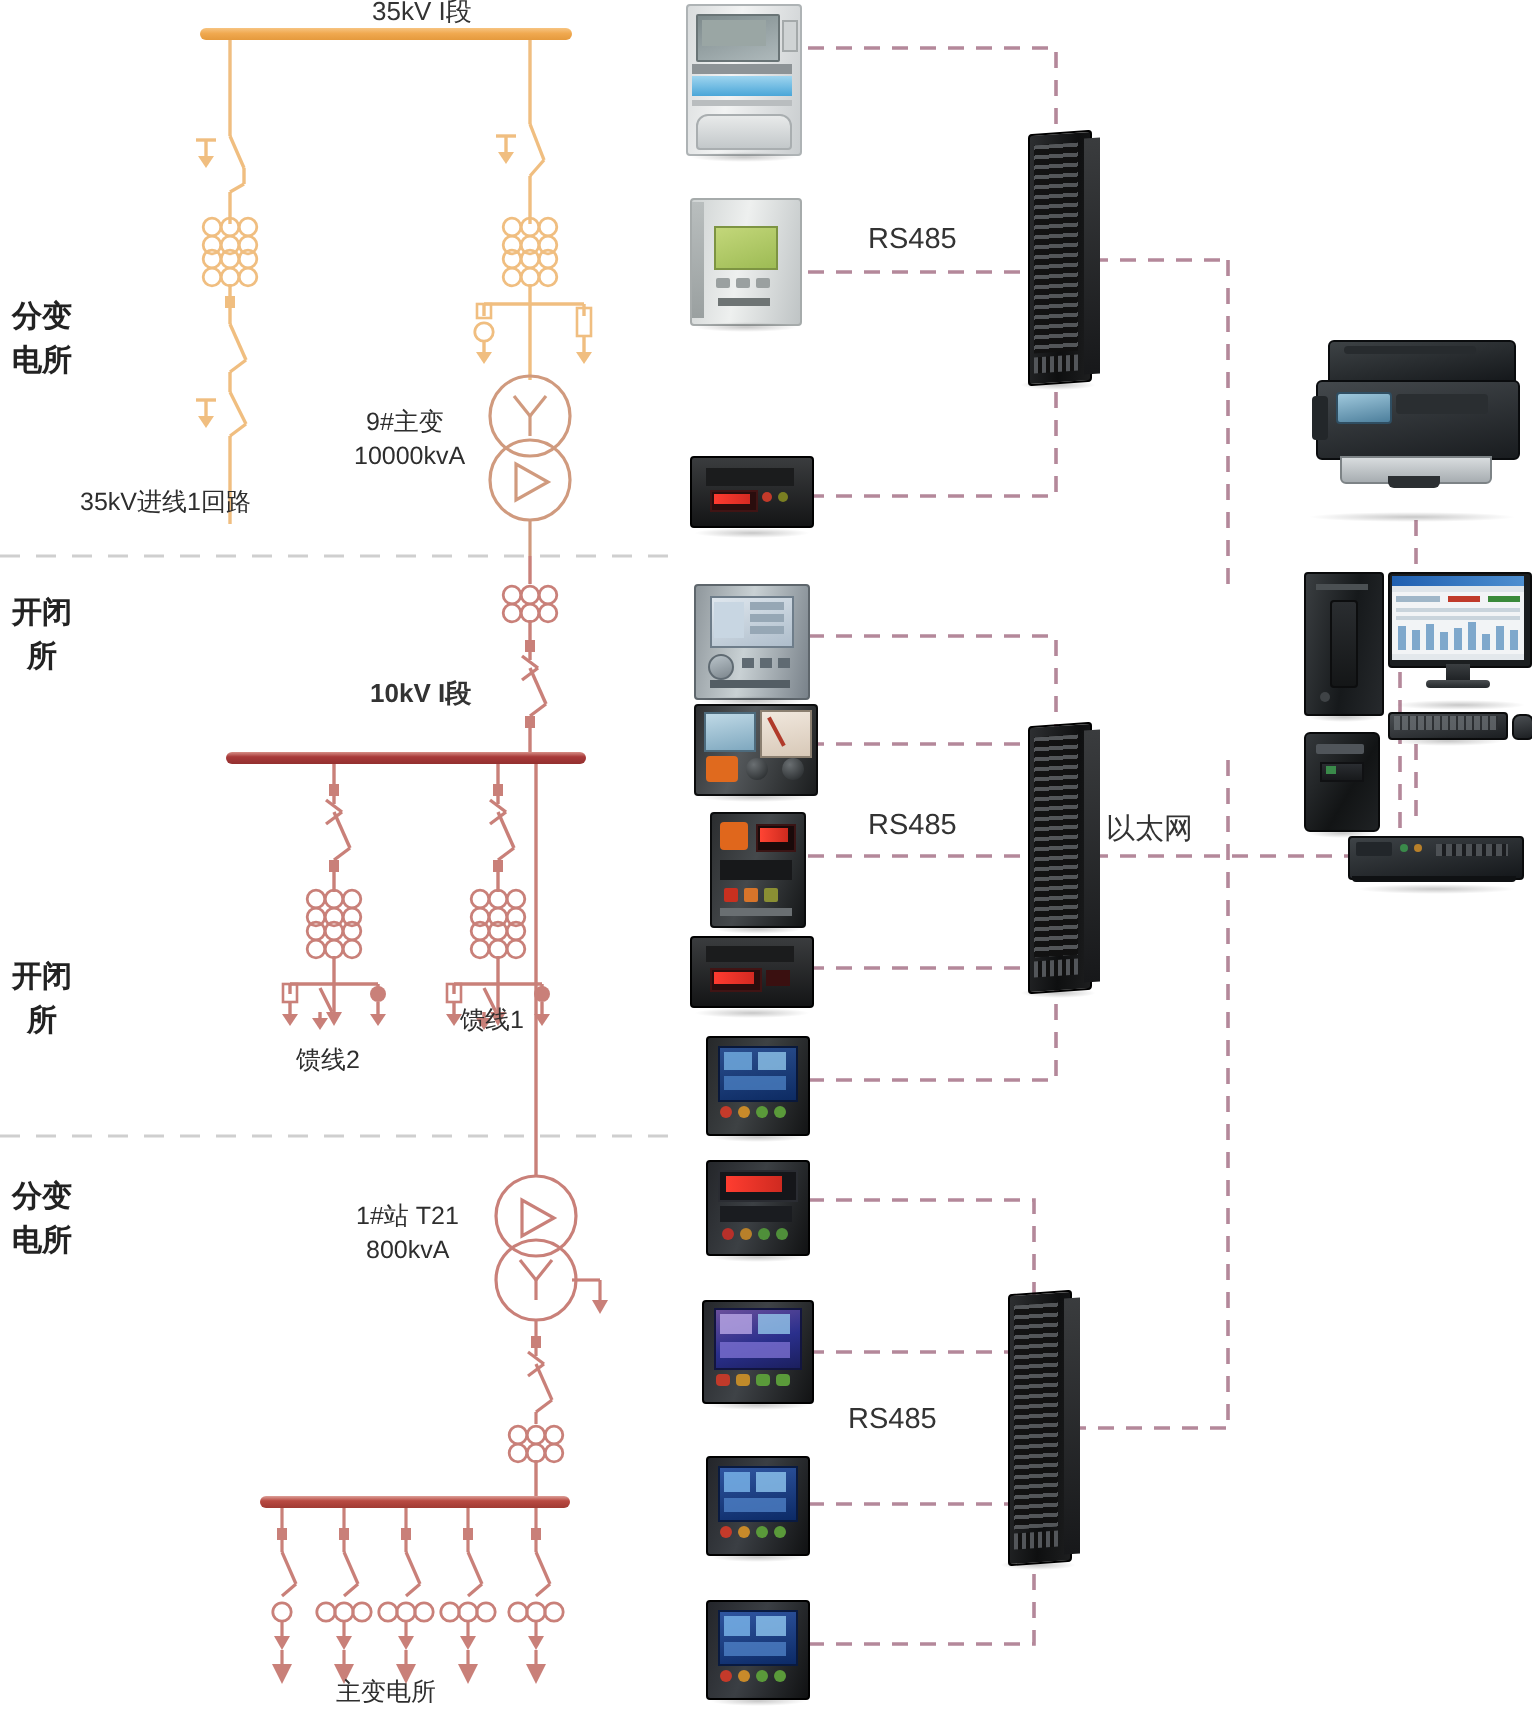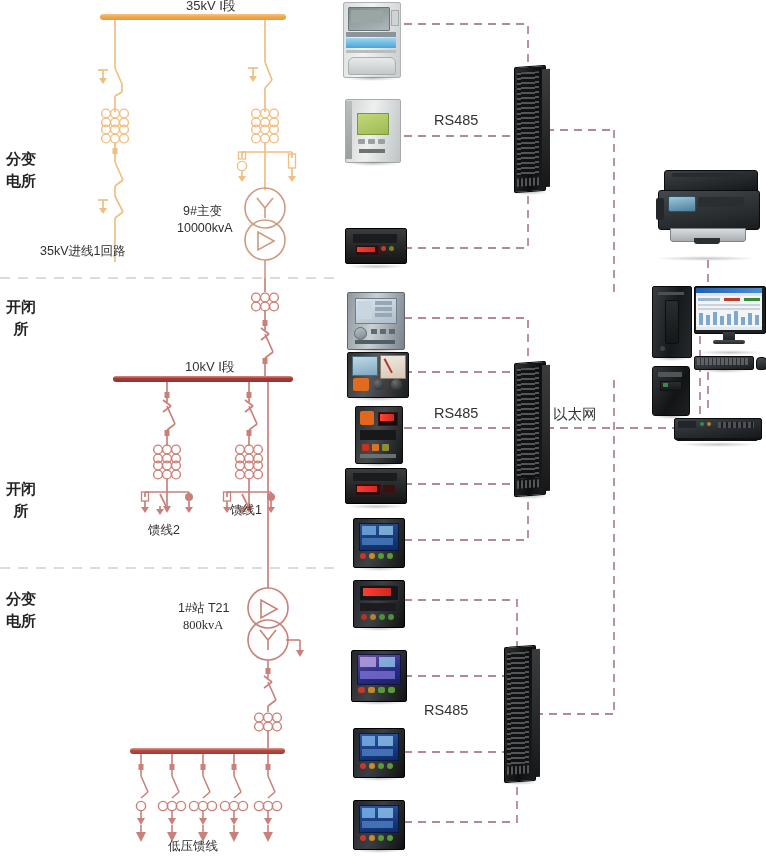--- a/index.html
+++ b/index.html
@@ -381,34 +381,34 @@
     <span>开闭所</span>
   </div>
   <div class="zone-label" style="left:6px;top:478px;">
     <span>开闭所</span>
   </div>
   <div class="zone-label" style="left:6px;top:588px;">
     <span>分变电所</span>
   </div>
 
   <div class="bus-label" style="left:186px;top:-3px;">35kV  I段</div>
-  <div class="bus-label" style="left:185px;top:358px;">10kV  I段</div>
+  <div class="bus-label" style="left:185px;top:338px;font-weight:bold;">10kV  I段</div>
 
   <div class="txt" style="left:40px;top:243px;">35kV进线1回路</div>
 
   <div class="txt" style="left:183px;top:203px;">9#主变</div>
   <div class="txt" style="left:177px;top:221px;">10000kvA</div>
 
   <div class="txt" style="left:148px;top:522px;">馈线2</div>
   <div class="txt" style="left:230px;top:502px;">馈线1</div>
 
   <div class="txt" style="left:178px;top:600px;">1#站 T21</div>
-  <div class="txt" style="left:183px;top:618px;font-family:Liberation Serif, serif;">800kvA</div>
-
-  <div class="txt" style="left:168px;top:838px;">低压馈线</div>
+  <div class="txt" style="left:183px;top:618px;">800kvA</div>
+
+  <div class="txt" style="left:168px;top:838px;">主变电所</div>
 
   <div class="net-label" style="left:434px;top:112px;">RS485</div>
   <div class="net-label" style="left:434px;top:405px;">RS485</div>
   <div class="net-label" style="left:424px;top:702px;">RS485</div>
   <div class="net-label" style="left:553px;top:405px;">以太网</div>
 
   <div class="dev" style="left:343px;top:2px;width:58px;height:76px;">
     <div style="position:absolute;left:0;top:0;width:56px;height:74px;background:linear-gradient(100deg,#d9dcdd,#f2f3f3 40%,#c9cdcf);border:1px solid #aeb3b5;border-radius:2px;"></div>
     <div style="position:absolute;left:5px;top:5px;width:40px;height:22px;background:linear-gradient(160deg,#7d8a8c,#aeb9bb);border:1px solid #697476;border-radius:1px;"></div>
     <div style="position:absolute;left:8px;top:8px;width:32px;height:13px;background:#9aa6a4;"></div>

